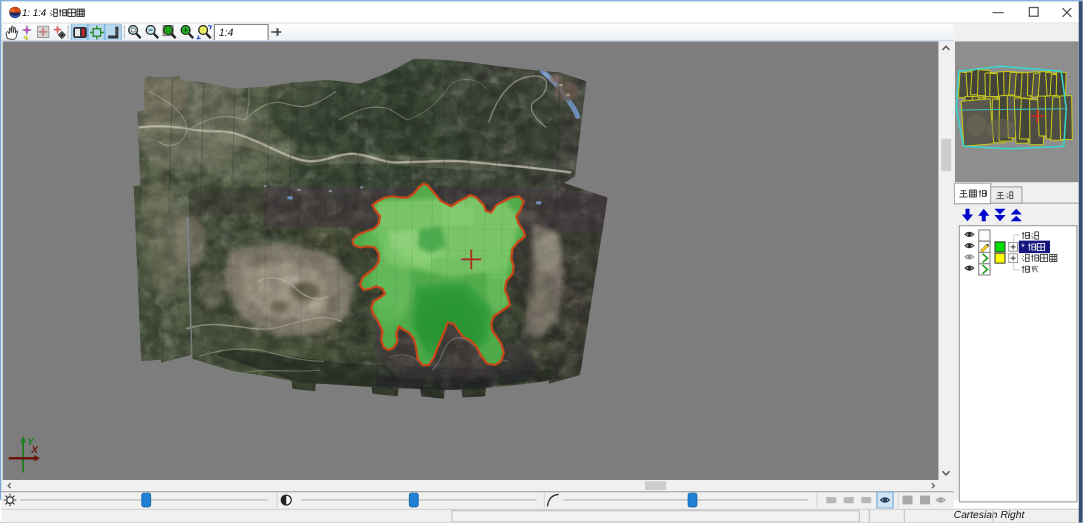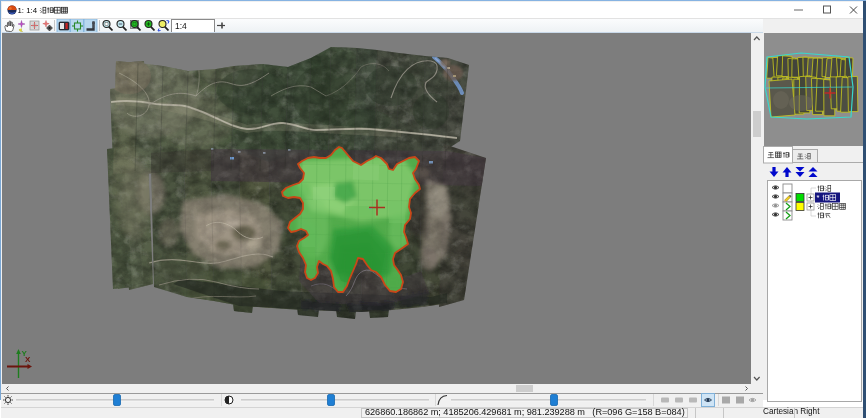--- a/index.html
+++ b/index.html
@@ -1,15 +1,15 @@
 <!DOCTYPE html>
 <html><head><meta charset="utf-8"><style>
 * { margin:0; padding:0; box-sizing:border-box; }
 html,body { width:866px; height:418px; overflow:hidden; font-family:"Liberation Sans", sans-serif; }
-#win { position:relative; width:866px; height:400px; background:#f0f0f0; border-top:1px solid #86b3e2; border-left:1px solid #7aa7d4; }
+#win { position:relative; width:866px; height:400px; background:#f0f0f0; border-top:1px solid #86b3e2; border-left:1px solid #7aa7d4;font-style:italic; }
 </style></head><body>
 <div id="win">
   <div style="position:absolute;left:1px;top:1px;width:861px;height:16px;background:#fff"></div>
   <svg width="10" height="10" viewBox="0 0 12 12" style="position:absolute;left:6px;top:4px">
       <circle cx="6" cy="6" r="5.5" fill="#1a2a5a"></circle>
       <path d="M0.5,6 A5.5,5.5 0 0 1 11.5,6 Z" fill="#d84a10"></path>
       <circle cx="4" cy="4" r="1.6" fill="#e87030"></circle>
       <path d="M2,8 Q6,10.5 10,8 L9,10 Q6,12 3,10 Z" fill="#3a5ac0"></path>
     </svg>
   <div style="position:absolute;left:16.5px;top:4.5px;font-size:7.8px;color:#000">1: 1:4</div>
@@ -665,19 +665,18 @@
       <g transform="translate(739,0)">
         <rect x="-4" y="3.5" width="8" height="7" fill="#a8a8a8"></rect>
       </g>
       <g transform="translate(748,4.5)">
         <path d="M0,2.5 Q3.5,-0.8 7,2.5 Q3.5,5.8 0,2.5 Z" fill="none" stroke="#a0a0a0" stroke-width="0.9"></path>
         <circle cx="3.5" cy="2.5" r="1.6" fill="#a0a0a0"></circle>
       </g>
     </svg>
   <div style="position:absolute;left:0;top:406px;width:866px;height:12px;background:#f0f0f0;border-top:1px solid #d4d4d4"></div>
   <div style="position:absolute;left:360px;top:407px;width:327px;height:10px;border:1px solid #c6c6c6;background:#f2f2f2"></div>
-  <div style="position:absolute;left:364px;top:406px;font-size:9.2px;letter-spacing:-0.05px;color:#111;white-space:pre">626860.186862 m; 4185206.429681 m; 981.239288 m   (R=096 G=158 B=084)</div>
   <div style="position:absolute;left:694px;top:407px;width:1px;height:10px;background:#c6c6c6"></div>
   <div style="position:absolute;left:722px;top:407px;width:1px;height:10px;background:#c6c6c6"></div>
   <div style="position:absolute;left:762px;top:406px;font-size:8.2px;color:#111">Cartesian Right</div>
   <div style="position:absolute;left:793px;top:407px;width:1px;height:10px;background:#c6c6c6"></div>
 
   <div style="position:absolute;left:862px;top:0;width:4px;height:418px;background:#2f4f73"></div>
 </div>
 </body></html>

